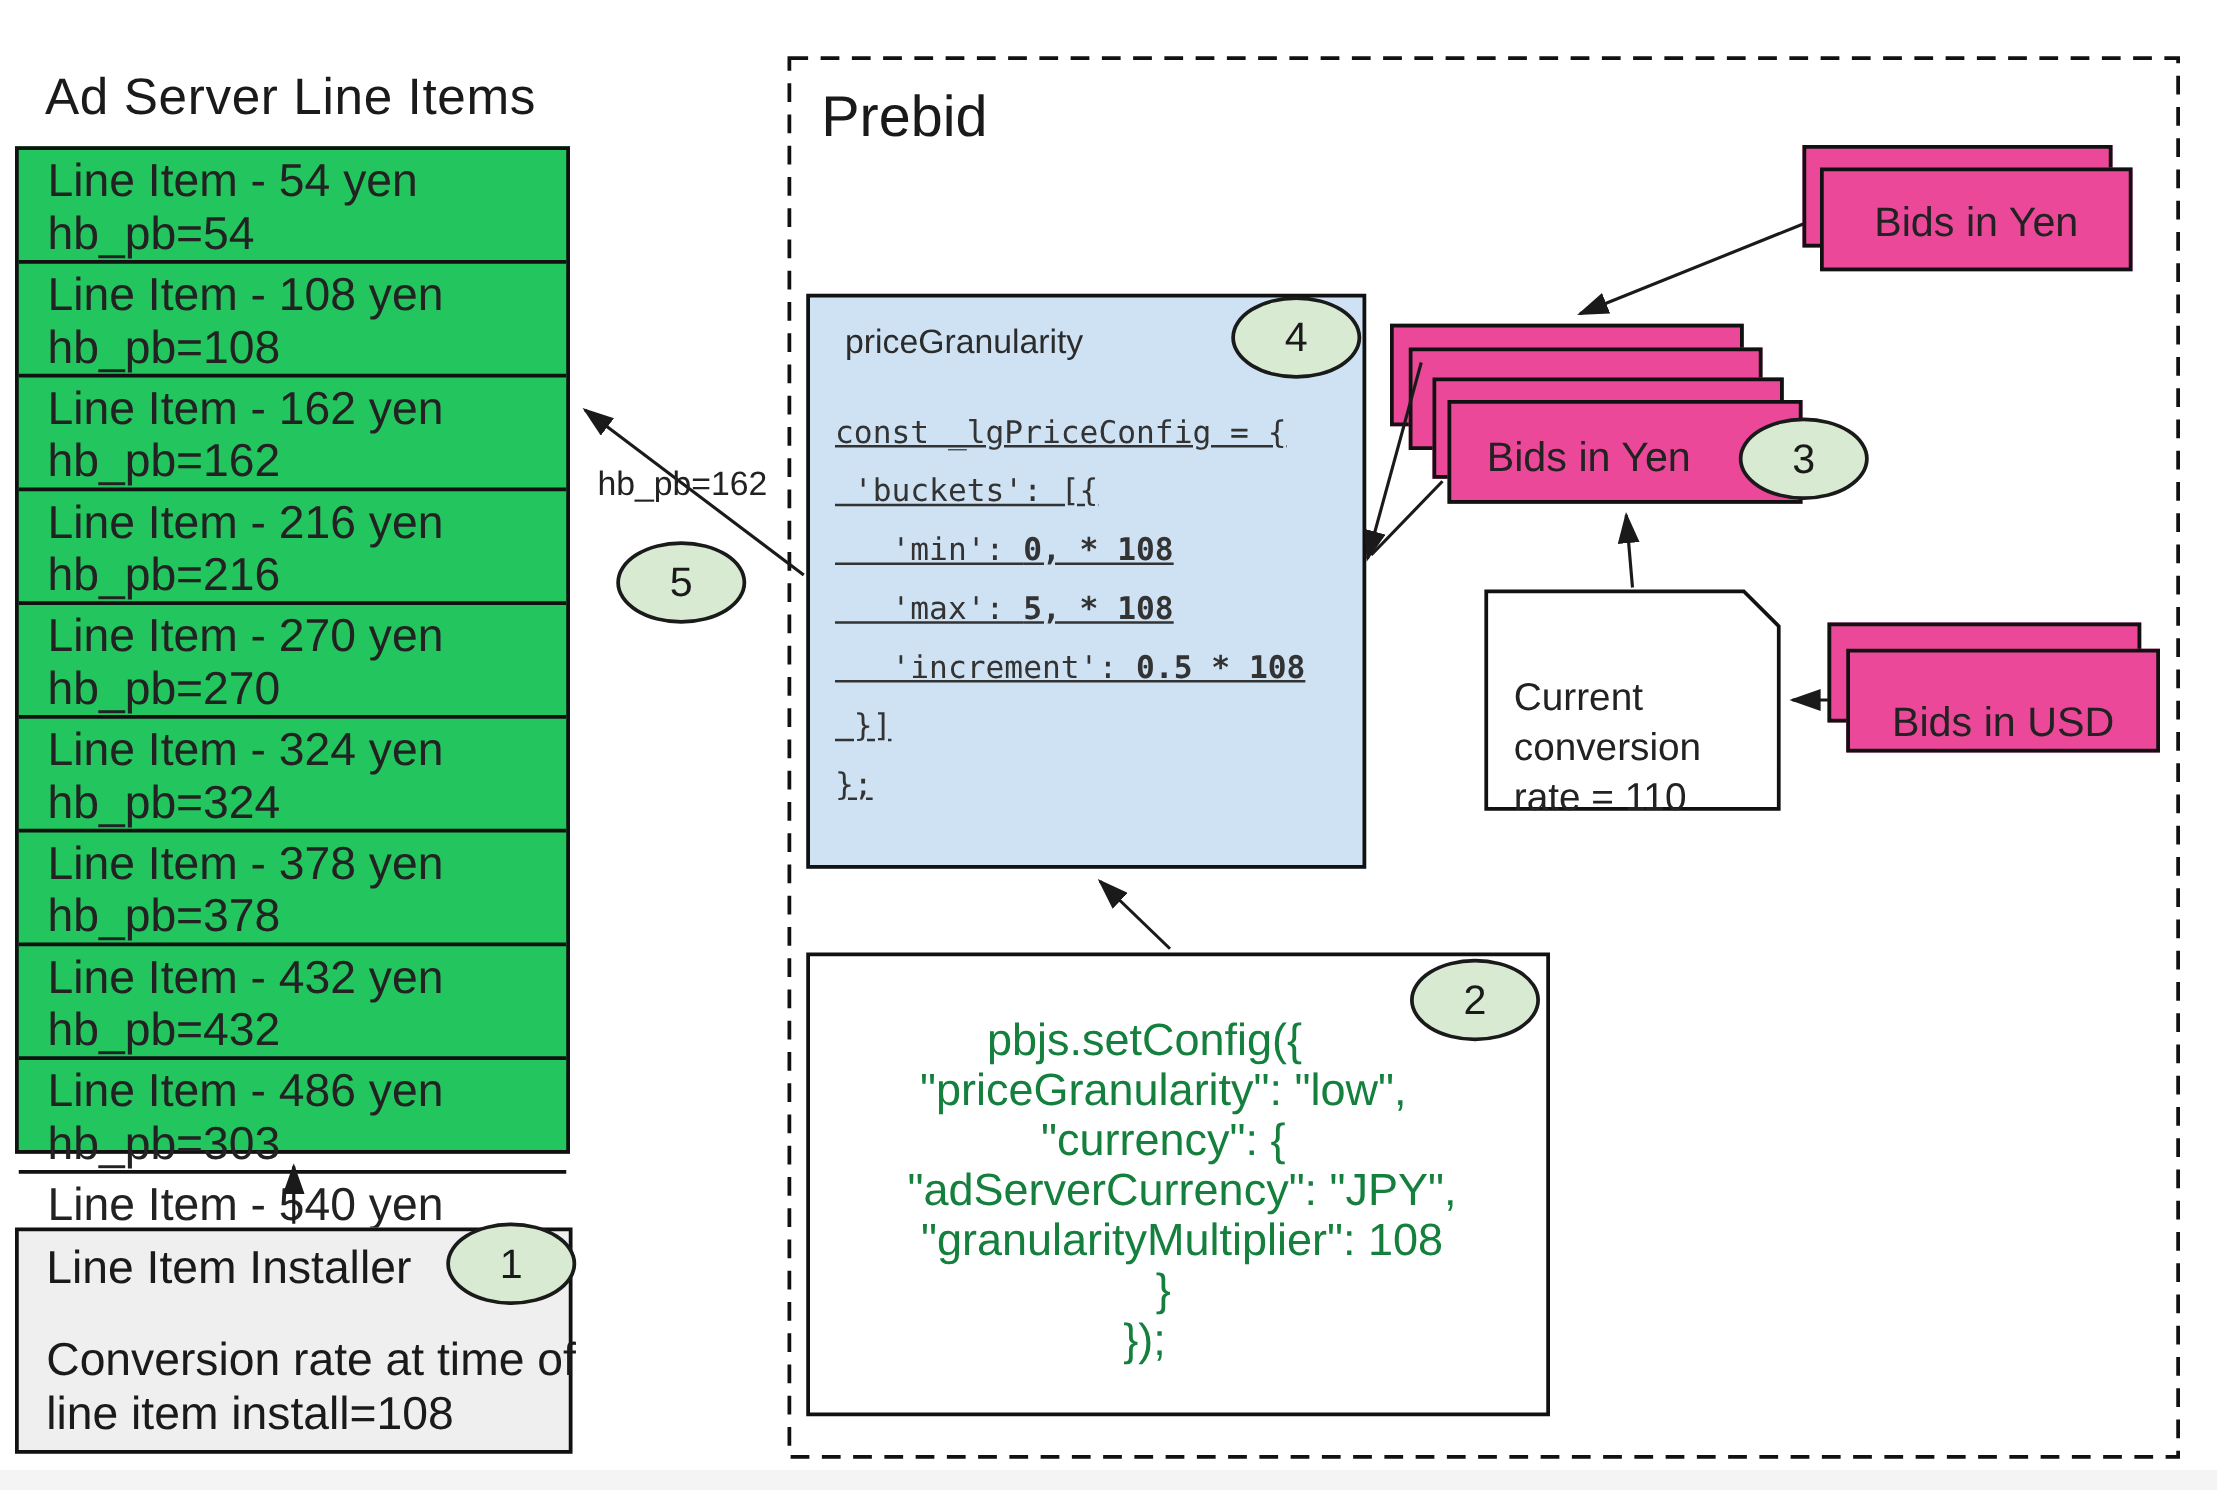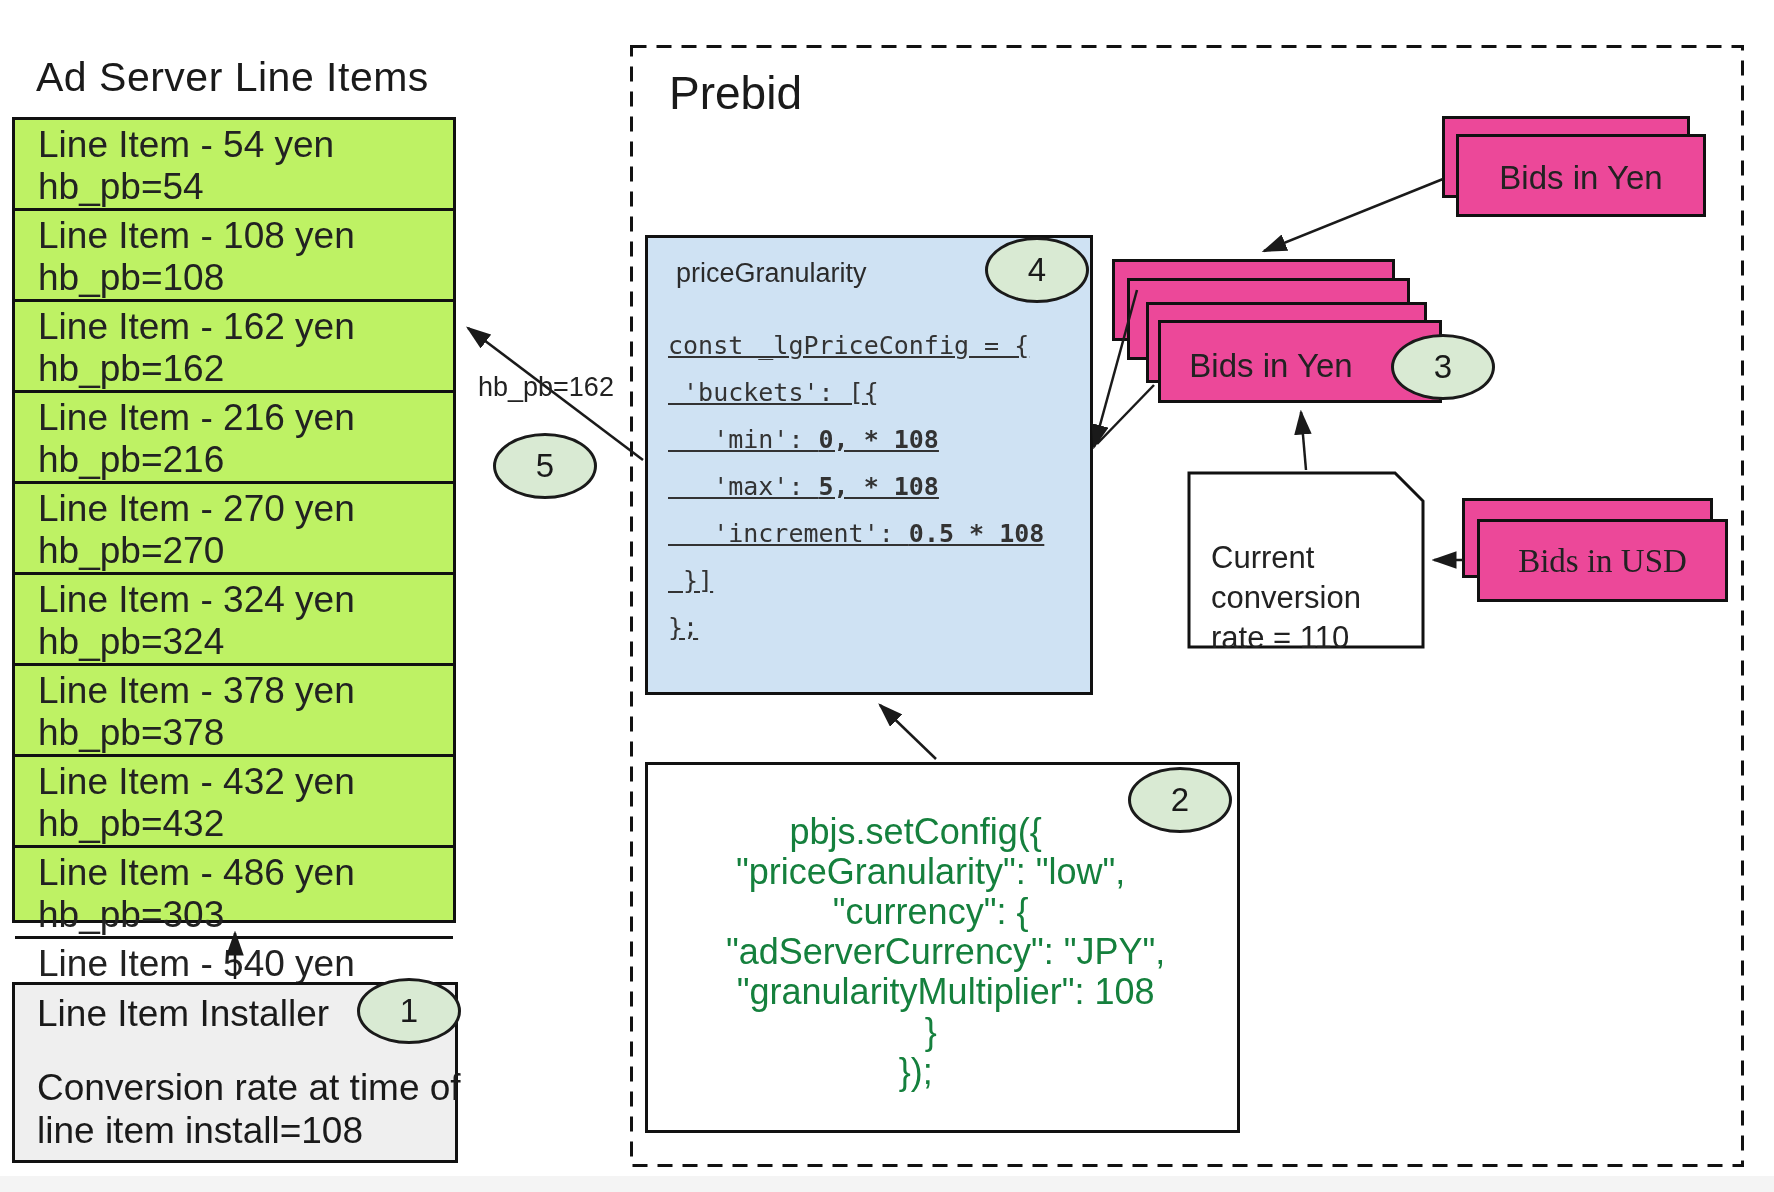--- a/index.html
+++ b/index.html
@@ -6,36 +6,36 @@
   .canvas {
     position:relative; width:1774px; height:1192px; overflow:hidden;
     background:#ffffff; font-family:"Liberation Sans", sans-serif; color:#1a1a1a;
   }
   .abs { position:absolute; }
 
   
   .ad-title { left:36px; top:54px; font-size:41px; letter-spacing:0.5px; }
   .li-table {
     left:12px; top:117px; width:444px; height:806px;
-    background:#bef264; border:3px solid #111; box-sizing:border-box;
+    background:#22c55e; border:3px solid #111; box-sizing:border-box;
     display:flex; flex-direction:column;
   }
   .li-row { flex:1 1 0; padding:4px 0 0 23px; box-sizing:border-box; }
   .li-row + .li-row { border-top:3px solid #111; }
   .li-text { font-size:37px; line-height:42px; color:#222; white-space:nowrap; }
 
   .installer {
     left:12px; top:982px; width:446px; height:181px;
     background:#efefef; border:3px solid #111; box-sizing:border-box;
   }
   .inst-title { left:37px; top:993px; font-size:37px; }
   .inst-note  { left:37px; top:1066px; font-size:37px; line-height:43px; }
 
   
-  .prebid-title { left:657px; top:66px; font-size:46px;margin-left:12px; }
+  .prebid-title { left:657px; top:66px; font-size:46px; }
 
   .cpm-box {
     left:645px; top:235px; width:448px; height:460px;
     background:#cfe2f3; border:3px solid #111; box-sizing:border-box;
   }
   .cpm-title { left:676px; top:258px; font-size:27px; color:#2b2b2b; }
   .cpm-code  { left:668px; top:322px; font-family:"DejaVu Sans Mono", monospace;
                font-size:25px; line-height:47px; color:#333; }
   .cpm-code div { white-space:pre;text-decoration:underline; }
   .b { font-weight:700; }
@@ -171,21 +171,21 @@
     <polygon points="3,3 209,3 237,31 237,177 3,177" fill="#ffffff" stroke="#111" stroke-width="3"></polygon>
   </svg>
   <div class="abs note-text">
     <div>Current</div>
     <div>conversion</div>
     <div>rate = 110</div>
   </div>
 
   <div class="card" style="left:1462px; top:498px; width:251px; height:80px;"></div>
   <div class="card" style="left:1477px; top:519px; width:251px; height:83px;">
-    <div class="card-label" style="left:0; top:21px; width:245px; text-align:center;font-family:Liberation Serif, serif;">Bids in USD</div>
+    <div class="card-label" style="left:0; top:37px; width:245px; text-align:center;">Bids in USD</div>
   </div>
 
   <div class="abs flow-label">hb_pb=162</div>
 
   <svg class="abs overlay" width="1774" height="1192">
     <defs>
       <marker id="ah" viewBox="0 0 10 7" refX="9" refY="3.5" markerWidth="10" markerHeight="7" orient="auto">
         <polygon points="0,0 10,3.5 0,7" fill="#1a1a1a"></polygon>
       </marker>
     </defs>

